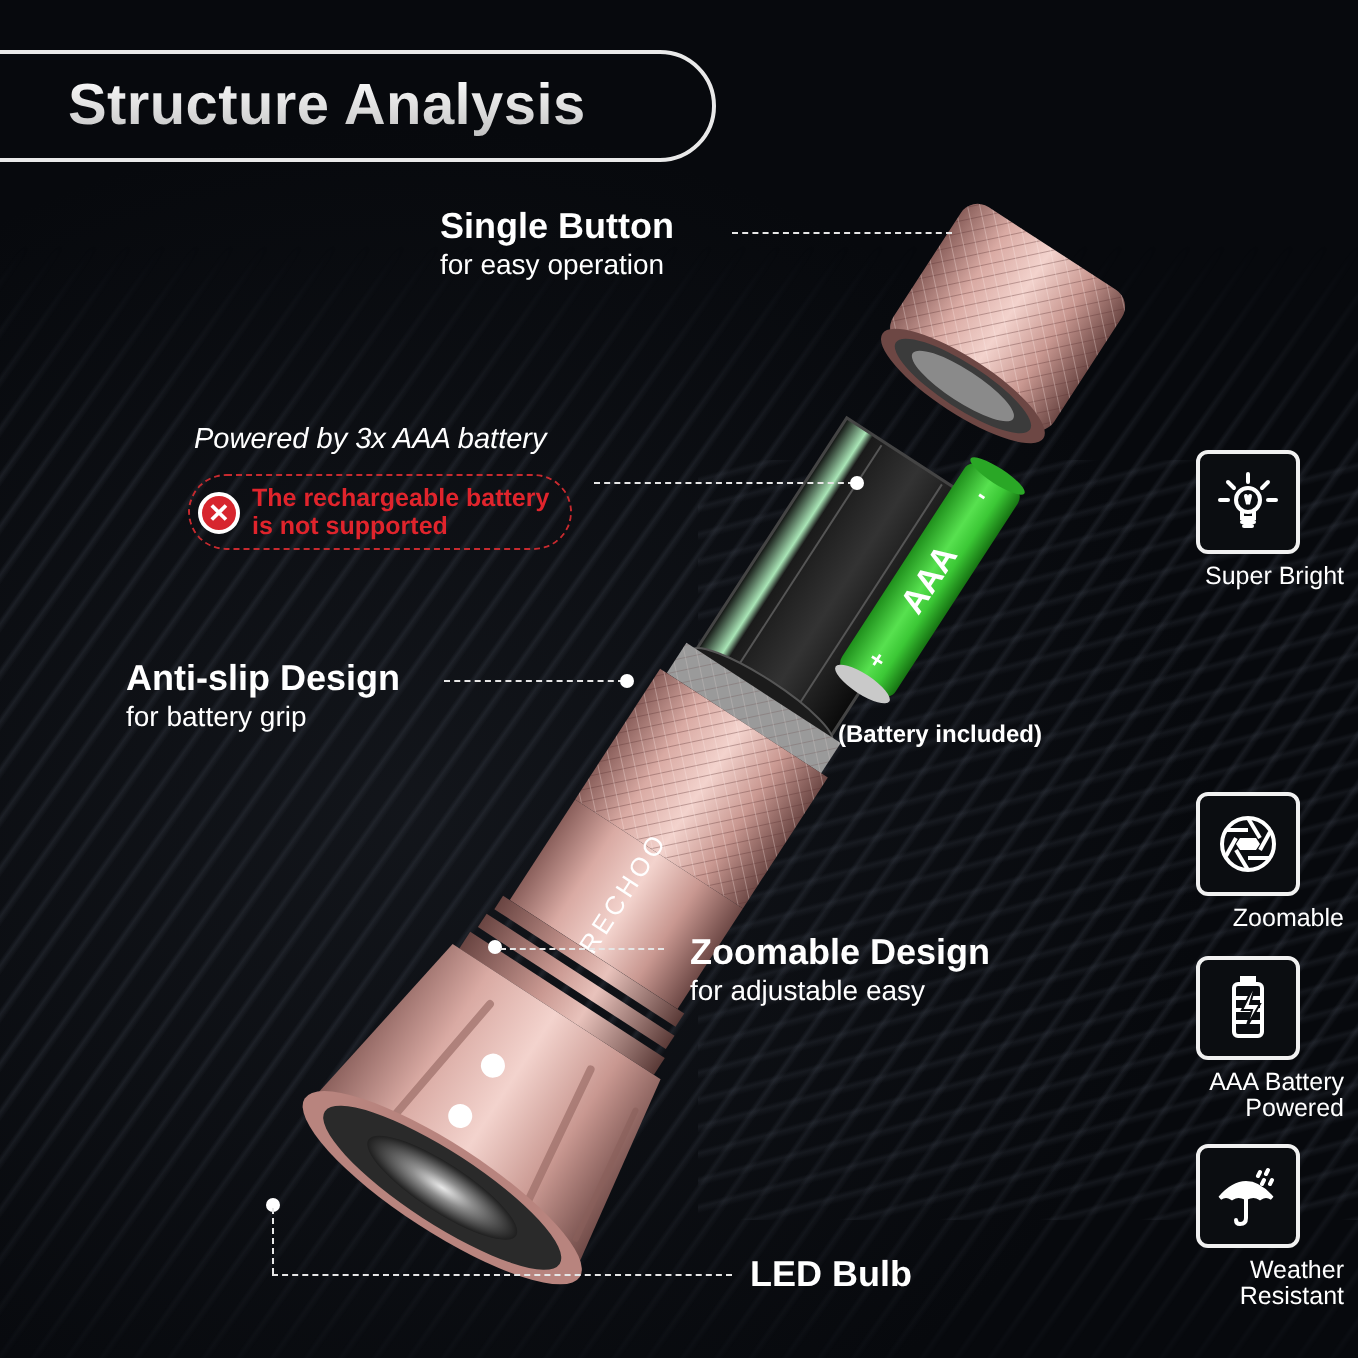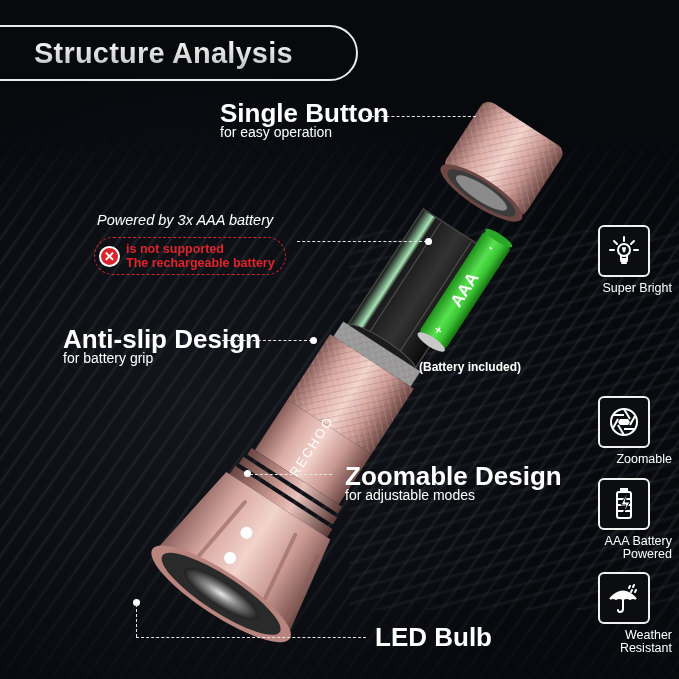--- a/index.html
+++ b/index.html
@@ -36,21 +36,21 @@
       display: flex; align-items: center; padding-left: 62px;
     }
     .title-text {
       font-size: 29px; font-weight: 700; letter-spacing: 0.2px;
       color: #ececec;
       background: linear-gradient(180deg, #ffffff 0%, #d9d9d9 60%, #bdbdbd 100%);
       -webkit-background-clip: text; background-clip: text; text-align: center; -webkit-text-fill-color: transparent;
     }
 
     .label { position: absolute; }
-    .label .h { font-size: 26px; font-weight: 700; color: #fff; line-height: 21px; }
+    .label .h { font-size: 18px; font-weight: 700; color: #fff; line-height: 21px; }
     .label .s { font-size: 14px; color: #fff; line-height: 17px; }
 
     .dash { position: absolute; border-top: 1.5px dashed #e6e6e6; height: 0; }
     .dashv { position: absolute; border-left: 1.5px dashed #e6e6e6; width: 0; }
     .dot { position: absolute; width: 7px; height: 7px; border-radius: 50%; background: #fff; }
 
     
     .warn {
       position: absolute; left: 94px; top: 237px; width: 192px; height: 38px;
       border: 1.5px dashed #c72a2f; border-radius: 19px;
@@ -186,39 +186,39 @@
   <div class="label" style="left:220px; top:103px;">
     <div class="h">Single Button</div>
     <div class="s">for easy operation</div>
   </div>
   <div class="dash" style="left:366px; top:116px; width:110px;"></div>
 
   <div class="powered">Powered by 3x AAA battery</div>
   <div class="warn">
     <div class="warn-icon">✕</div>
     <div class="warn-text">
+      <div>The rechargeable battery</div>
       <div>is not supported</div>
-      <div>The rechargeable battery</div>
     </div>
   </div>
   <div class="dash" style="left:297px; top:241px; width:130px;"></div>
   <div class="dot" style="left:425px; top:238px;"></div>
 
   <div class="label" style="left:35px; top:329px;margin-left:28px;">
     <div class="h">Anti-slip Design</div>
     <div class="s">for battery grip</div>
   </div>
   <div class="dash" style="left:222px; top:340px; width:90px;"></div>
   <div class="dot" style="left:310px; top:337px;"></div>
 
   <div class="battery-caption">(Battery included)</div>
 
   <div class="label" style="left:345px; top:466px;">
     <div class="h">Zoomable Design</div>
-    <div class="s">for adjustable modes</div>
+    <div class="s">for adjustable easy</div>
   </div>
   <div class="dot" style="left:244px; top:470px;"></div>
   <div class="dash" style="left:250px; top:474px; width:82px;"></div>
 
   <div class="dot" style="left:133px; top:599px;"></div>
   <div class="dashv" style="left:136px; top:604px; height:33px;"></div>
   <div class="dash" style="left:136px; top:637px; width:230px;"></div>
   <div class="label" style="left:375px; top:627px;">
     <div class="h">LED Bulb</div>
   </div>

